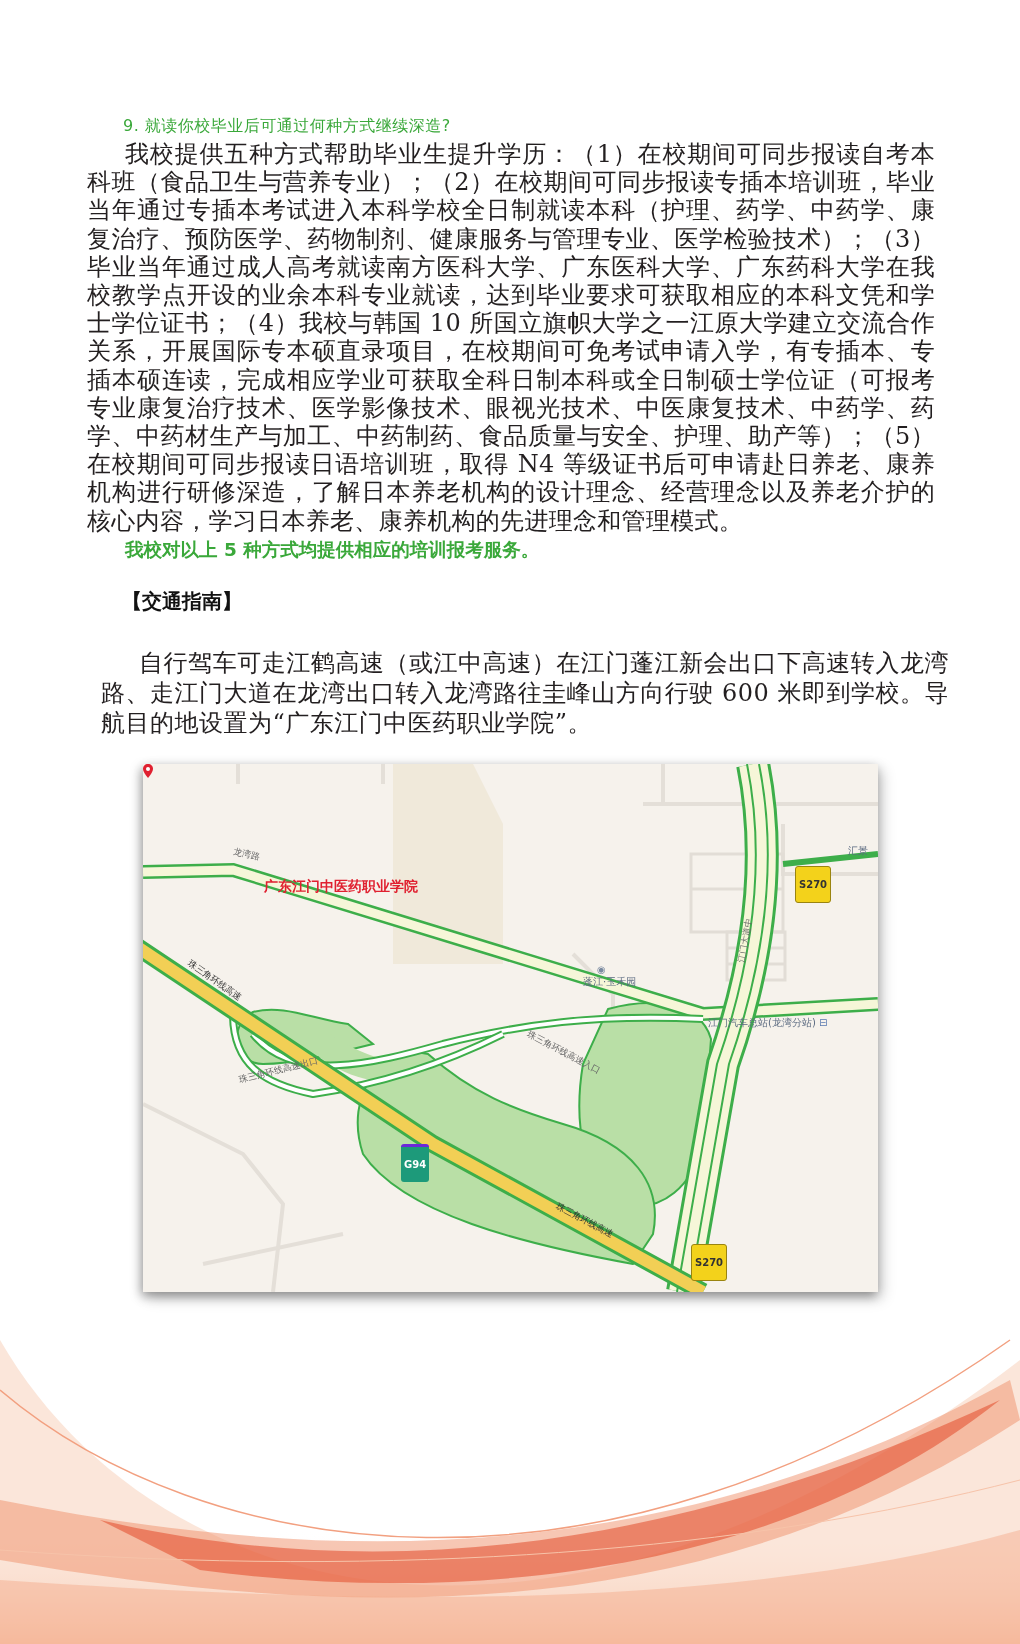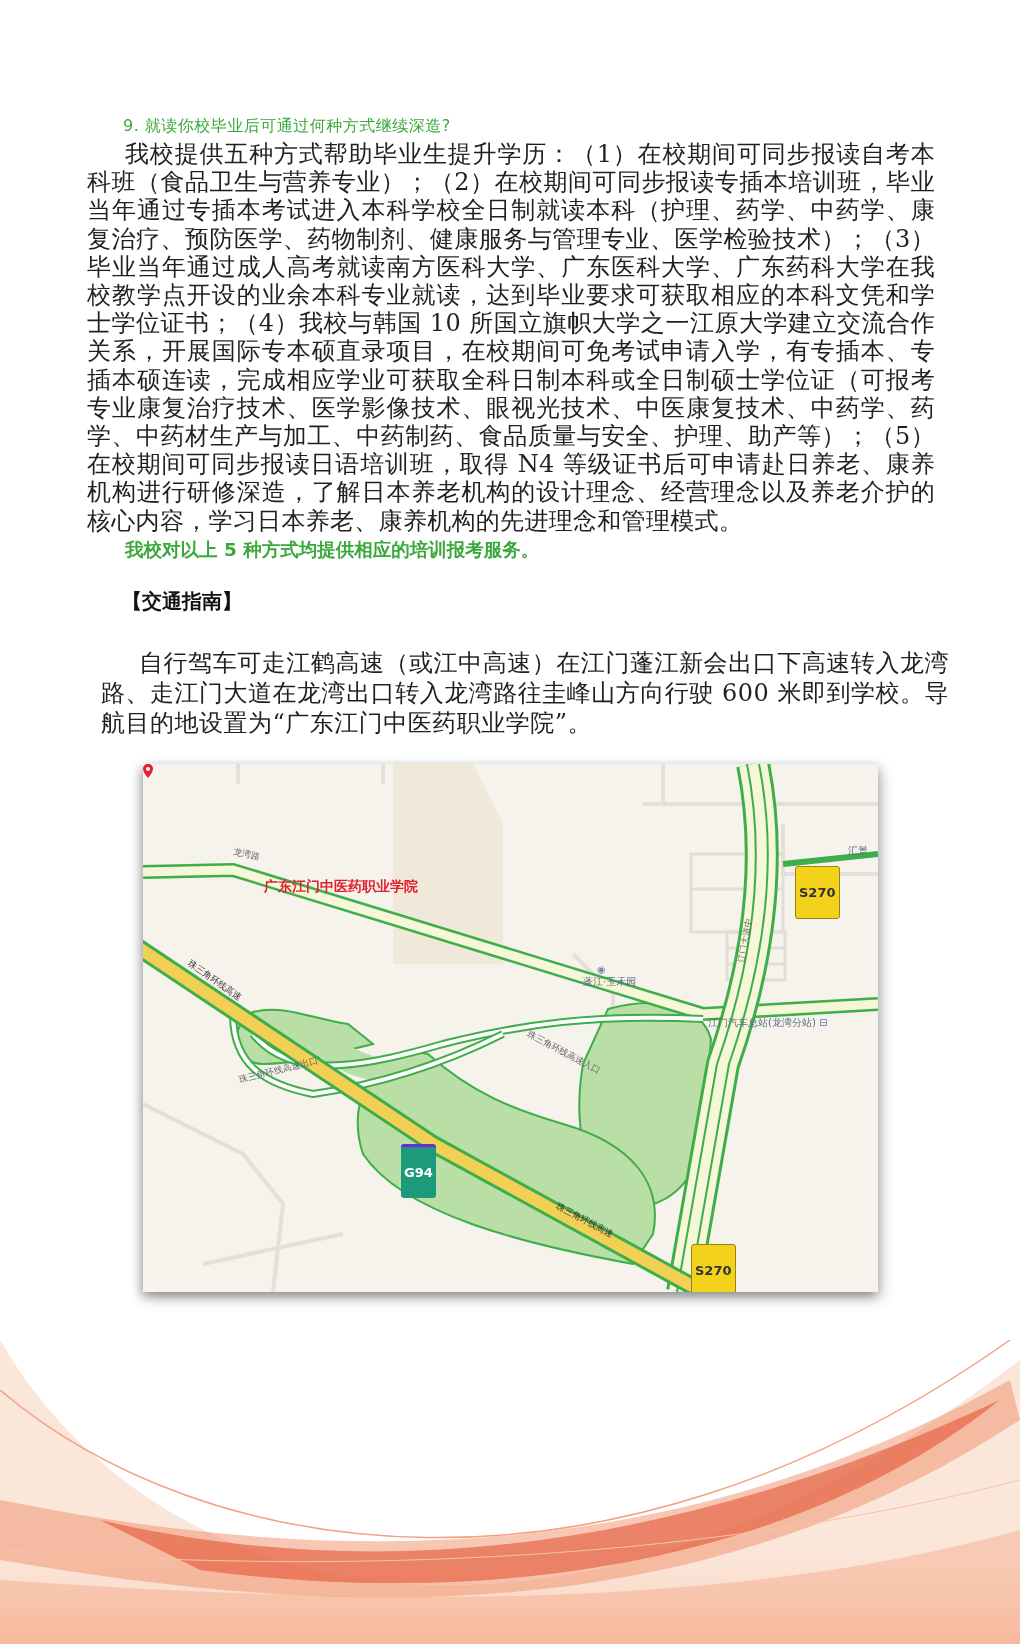--- a/index.html
+++ b/index.html
@@ -44,21 +44,21 @@
   .map-label {
     position: absolute; font-family: "DejaVu Sans", "Liberation Sans", sans-serif;
     white-space: nowrap;
   }
   .school-label { left: 121px; top: 114px; color: #e02030; font-size: 14px; font-weight: bold; }
   .pin { position: absolute; left: 212px; top: 134px; width: 10px; height: 14px; }
   .poi-label { font-size: 10px; color: #5a6a80; }
   .road-label { font-size: 9px; color: #666; }
   .shield {
     position: absolute; font-family: "DejaVu Sans", "Liberation Sans", sans-serif;
-    font-size: 13px; font-weight: bold; padding: 18px 3px; border-radius: 3px;
+    font-size: 10px; font-weight: bold; padding: 12px 3px; border-radius: 3px;
   }
   .shield-s { background: #f3d21b; color: #333; border: 1px solid #9a8410; }
   .shield-g { background: #1d9a7a; color: #fff; border-top: 3px solid #6d28d9; }
   .footer-art { position: absolute; left: 0; top: 1300px; width: 1020px; height: 344px; }
 </style>
 </head>
 <body>
 
 <div class="content">
   <p class="q-title">9. 就读你校毕业后可通过何种方式继续深造?</p>

